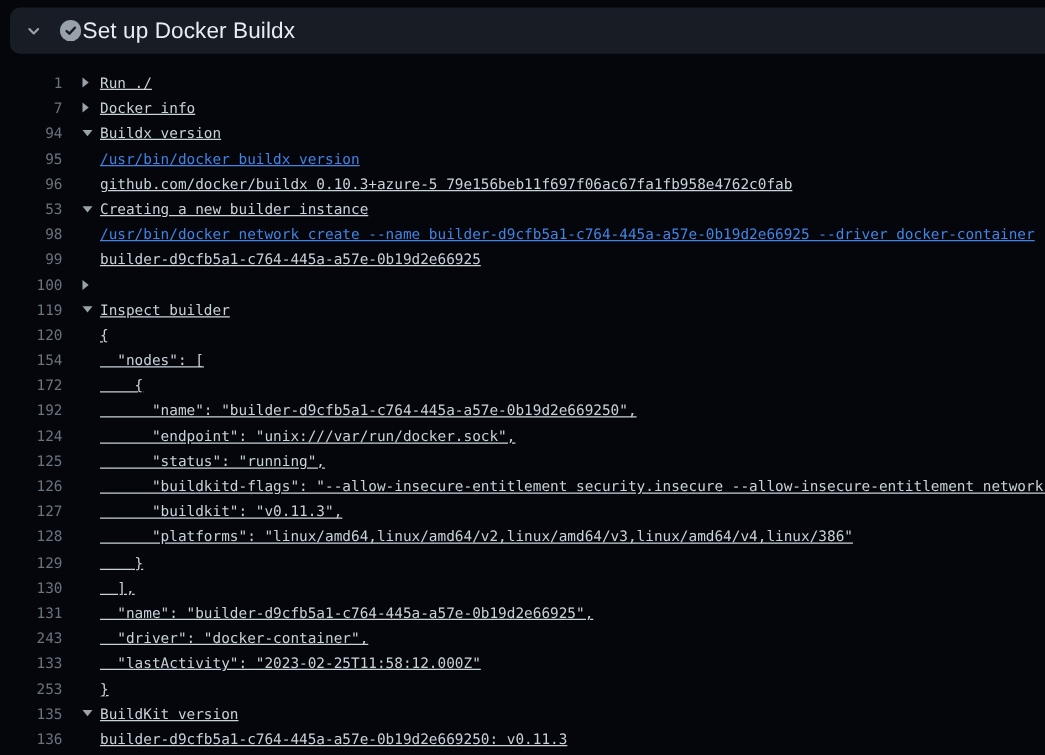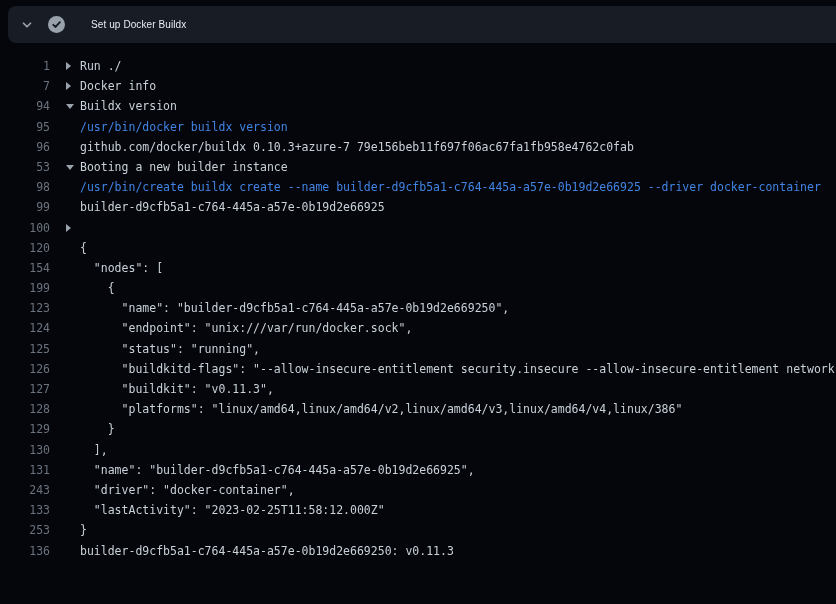--- a/index.html
+++ b/index.html
@@ -24,23 +24,23 @@
     margin-left: 11px;
     width: 16px; height: 16px;
     display: flex; align-items: center; justify-content: center;
   }
   .step-header .status-icon {
     margin-left: 13px;
     width: 17px; height: 17px;
     display: flex; align-items: center; justify-content: center;
   }
   .step-header .step-title {
-    margin-left: 26px;
+    margin-left: 1px;
     color: #e6edf3;
-    font-size: 10px;
+    font-size: 18px;
     font-weight: 500;
     letter-spacing: 0.1px;
   }
 
   
   .log {
     position: absolute;
     left: 0; top: 56px; right: 0; bottom: 0;
     overflow: hidden;
     font-family: "DejaVu Sans Mono", monospace;
@@ -80,20 +80,21 @@
     display: block;
     width: 0; height: 0;
     border-top: 5px solid #9aa3ab;
     border-left: 4px solid transparent;
     border-right: 4px solid transparent;
   }
   .text {
     flex: none;
     white-space: pre;
     color: #c9d1d9;
+    text-decoration: underline;
   }
   .row.cmd .text { color: #4184e4; }
 </style>
 </head>
 <body>
 
 <div class="step-header">
   <span class="collapse-chevron">
     <svg width="14" height="14" viewBox="0 0 16 16">
       <path d="M4 6 L8 10 L12 6" fill="none" stroke="#9aa3ab" stroke-width="2" stroke-linecap="round" stroke-linejoin="round"></path>
@@ -106,34 +107,36 @@
     </svg>
   </span>
   <span class="step-title">Set up Docker Buildx</span>
 </div>
 
 <div class="log">
     <div class="row group"><span class="num">1</span><span class="arrow right"></span><span class="text">Run ./</span></div>
     <div class="row group"><span class="num">7</span><span class="arrow right"></span><span class="text">Docker info</span></div>
     <div class="row group"><span class="num">94</span><span class="arrow down"></span><span class="text">Buildx version</span></div>
     <div class="row cmd"><span class="num">95</span><span class="arrow"></span><span class="text">/usr/bin/docker buildx version</span></div>
-    <div class="row out"><span class="num">96</span><span class="arrow"></span><span class="text">github.com/docker/buildx 0.10.3+azure-7 79e156beb11f697f06ac67fa1fb958e4762c0fab</span></div>
-    <div class="row group"><span class="num">53</span><span class="arrow down"></span><span class="text">Booting a new builder instance</span></div>
-    <div class="row cmd"><span class="num">98</span><span class="arrow"></span><span class="text">/usr/bin/create buildx create --name builder-d9cfb5a1-c764-445a-a57e-0b19d2e66925 --driver docker-container</span></div>
+    <div class="row out"><span class="num">96</span><span class="arrow"></span><span class="text">github.com/docker/buildx 0.10.3+azure-5 79e156beb11f697f06ac67fa1fb958e4762c0fab</span></div>
+    <div class="row group"><span class="num">53</span><span class="arrow down"></span><span class="text">Creating a new builder instance</span></div>
+    <div class="row cmd"><span class="num">98</span><span class="arrow"></span><span class="text">/usr/bin/docker network create --name builder-d9cfb5a1-c764-445a-a57e-0b19d2e66925 --driver docker-container</span></div>
     <div class="row out"><span class="num">99</span><span class="arrow"></span><span class="text">builder-d9cfb5a1-c764-445a-a57e-0b19d2e66925</span></div>
     <div class="row group"><span class="num">100</span><span class="arrow right"></span></div>
+    <div class="row group"><span class="num">119</span><span class="arrow down"></span><span class="text">Inspect builder</span></div>
     <div class="row out"><span class="num">120</span><span class="arrow"></span><span class="text">{</span></div>
     <div class="row out"><span class="num">154</span><span class="arrow"></span><span class="text">  "nodes": [</span></div>
-    <div class="row out"><span class="num">199</span><span class="arrow"></span><span class="text">    {</span></div>
-    <div class="row out"><span class="num">123</span><span class="arrow"></span><span class="text">      "name": "builder-d9cfb5a1-c764-445a-a57e-0b19d2e669250",</span></div>
+    <div class="row out"><span class="num">172</span><span class="arrow"></span><span class="text">    {</span></div>
+    <div class="row out"><span class="num">192</span><span class="arrow"></span><span class="text">      "name": "builder-d9cfb5a1-c764-445a-a57e-0b19d2e669250",</span></div>
     <div class="row out"><span class="num">124</span><span class="arrow"></span><span class="text">      "endpoint": "unix:///var/run/docker.sock",</span></div>
     <div class="row out"><span class="num">125</span><span class="arrow"></span><span class="text">      "status": "running",</span></div>
     <div class="row out"><span class="num">126</span><span class="arrow"></span><span class="text">      "buildkitd-flags": "--allow-insecure-entitlement security.insecure --allow-insecure-entitlement network.host",</span></div>
     <div class="row out"><span class="num">127</span><span class="arrow"></span><span class="text">      "buildkit": "v0.11.3",</span></div>
     <div class="row out"><span class="num">128</span><span class="arrow"></span><span class="text">      "platforms": "linux/amd64,linux/amd64/v2,linux/amd64/v3,linux/amd64/v4,linux/386"</span></div>
     <div class="row out"><span class="num">129</span><span class="arrow"></span><span class="text">    }</span></div>
     <div class="row out"><span class="num">130</span><span class="arrow"></span><span class="text">  ],</span></div>
     <div class="row out"><span class="num">131</span><span class="arrow"></span><span class="text">  "name": "builder-d9cfb5a1-c764-445a-a57e-0b19d2e66925",</span></div>
     <div class="row out"><span class="num">243</span><span class="arrow"></span><span class="text">  "driver": "docker-container",</span></div>
     <div class="row out"><span class="num">133</span><span class="arrow"></span><span class="text">  "lastActivity": "2023-02-25T11:58:12.000Z"</span></div>
     <div class="row out"><span class="num">253</span><span class="arrow"></span><span class="text">}</span></div>
+    <div class="row group"><span class="num">135</span><span class="arrow down"></span><span class="text">BuildKit version</span></div>
     <div class="row out"><span class="num">136</span><span class="arrow"></span><span class="text">builder-d9cfb5a1-c764-445a-a57e-0b19d2e669250: v0.11.3</span></div>
   </div>
 
 </body></html>

